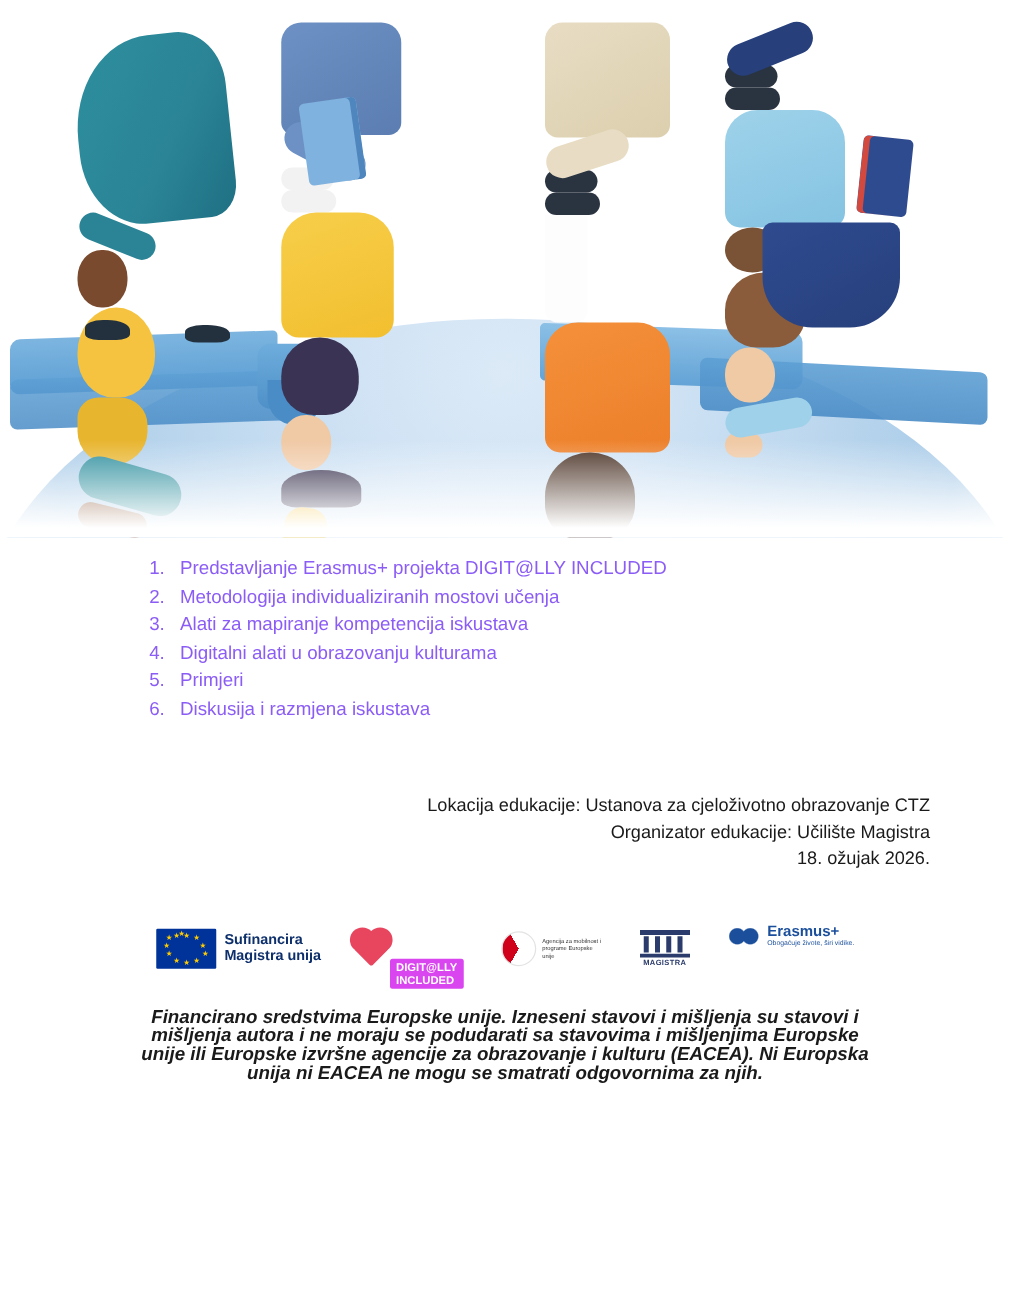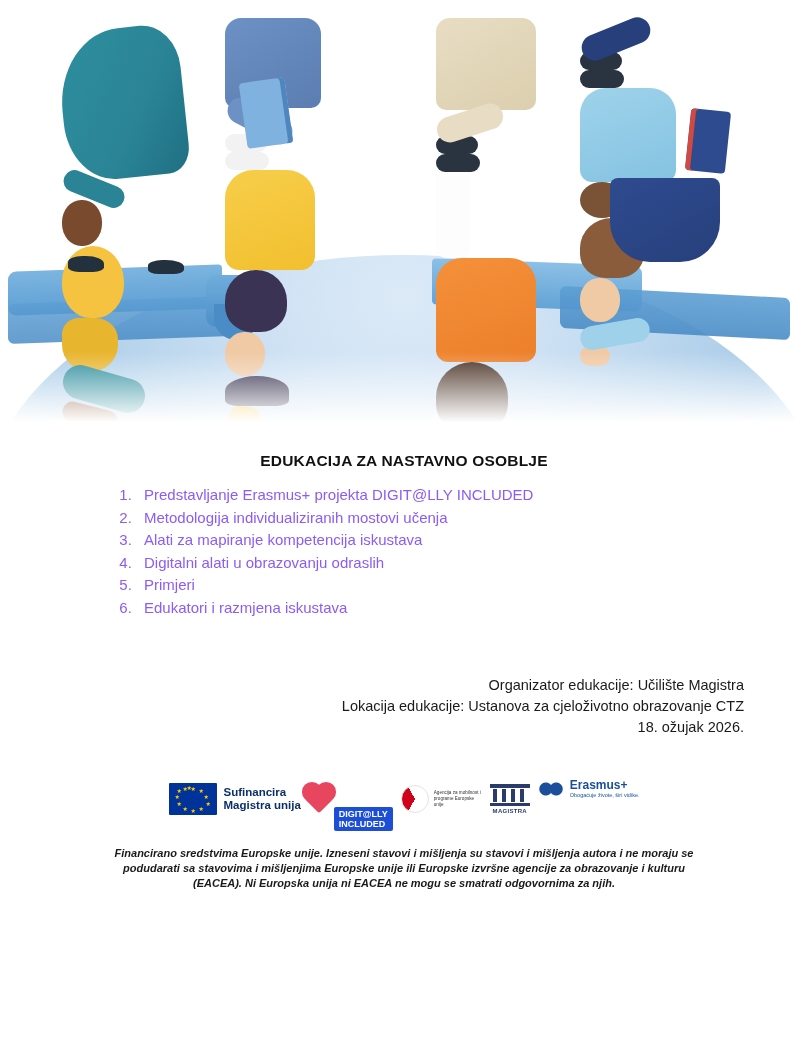--- a/index.html
+++ b/index.html
@@ -198,21 +198,21 @@
     color: #1a1a1a;
     padding-right: 6px;
   }
 
   
   .logos {
     margin-top: 40px;
     display: flex;
     align-items: center;
     justify-content: center;
-    gap: 8px;
+    gap: 30px;
     height: 42px;
   }
   .logo { display: flex; align-items: center; height: 40px; }
 
   .eu-flag {
     width: 48px; height: 32px; background: #003399;
     position: relative; border-radius: 1px;
   }
   .eu-star {
     position: absolute; color: #ffcc00; font-size: 6px; line-height: 6px;
@@ -226,21 +226,21 @@
   .heart {
     width: 20px; height: 20px; background: #e8455f;
     transform: rotate(-45deg); position: relative; border-radius: 2px;
   }
   .heart:before, .heart:after {
     content: ""; position: absolute; width: 20px; height: 20px; background: #e8455f; border-radius: 50%;
   }
   .heart:before { top: -10px; left: 0; }
   .heart:after { left: 10px; top: 0; }
   .dig-badge {
-    background: #1d4ed8; color: #fff; font-size: 9px; font-weight: bold;
+    background: #d946ef; color: #fff; font-size: 9px; font-weight: bold;
     padding: 2px 5px; border-radius: 2px; line-height: 10px; text-align: left; margin-top: 40px;
   }
   .dig-badge .l2 { color: #fff; }
   .hr-logo { display: flex; align-items: center; gap: 5px; }
   .hr-swoosh {
     width: 26px; height: 26px; border-radius: 50%;
     background: conic-gradient(from 210deg, #d0021b 0deg 120deg, #ffffff 120deg 360deg);
     border: 1px solid #e3e3e3;
   }
   .hr-text { font-size: 4.6px; line-height: 6px; color: #333; max-width: 48px; }
@@ -262,21 +262,21 @@
     background: radial-gradient(circle at 30% 50%, #1b4f9c 0 6px, transparent 7px),
                 radial-gradient(circle at 70% 50%, #1b4f9c 0 6px, transparent 7px);
   }
   .er-text { color: #1b4f9c; }
   .er-title { font-size: 12px; font-weight: bold; line-height: 13px; }
   .er-sub { font-size: 5.5px; line-height: 7px; }
 
   .disclaimer {
     margin: 26px 44px 0 44px;
     text-align: center;
-    font-size: 11px;
+    font-size: 15px;
     font-style: italic;
     font-weight: bold;
     line-height: 15px;
     color: #1a1a1a;
   }
 </style>
 </head>
 <body>
 
 <div class="hero">
@@ -341,35 +341,34 @@
     <div class="book"></div>
     <div class="arm-l"></div>
     <div class="hand-l"></div>
   </div>
 
   <div class="globe-fade"></div>
 </div>
 
 <div class="content">
 
-  <h2 class="subtitle">EDUKACIJA ZA NASTAVNO OSOBLJE</h2>
 
 
   <ol class="program-list">
     <li>Predstavljanje Erasmus+ projekta DIGIT@LLY INCLUDED</li>
     <li>Metodologija individualiziranih mostovi učenja</li>
     <li>Alati za mapiranje kompetencija iskustava</li>
-    <li>Digitalni alati u obrazovanju odraslih</li>
+    <li>Digitalni alati u obrazovanju kulturama</li>
     <li>Primjeri</li>
-    <li>Edukatori i razmjena iskustava</li>
+    <li>Diskusija i razmjena iskustava</li>
   </ol>
 
   <div class="meta">
+    <div>Lokacija edukacije: Ustanova za cjeloživotno obrazovanje CTZ</div>
     <div>Organizator edukacije: Učilište Magistra</div>
-    <div>Lokacija edukacije: Ustanova za cjeloživotno obrazovanje CTZ</div>
     <div>18. ožujak 2026.</div>
   </div>
 
   <div class="logos">
 
     <div class="logo">
       <div class="eu-flag">
         <span class="eu-star" style="left:22px;top:3px;">★</span>
         <span class="eu-star" style="left:30px;top:5px;">★</span>
         <span class="eu-star" style="left:35px;top:11px;">★</span>

